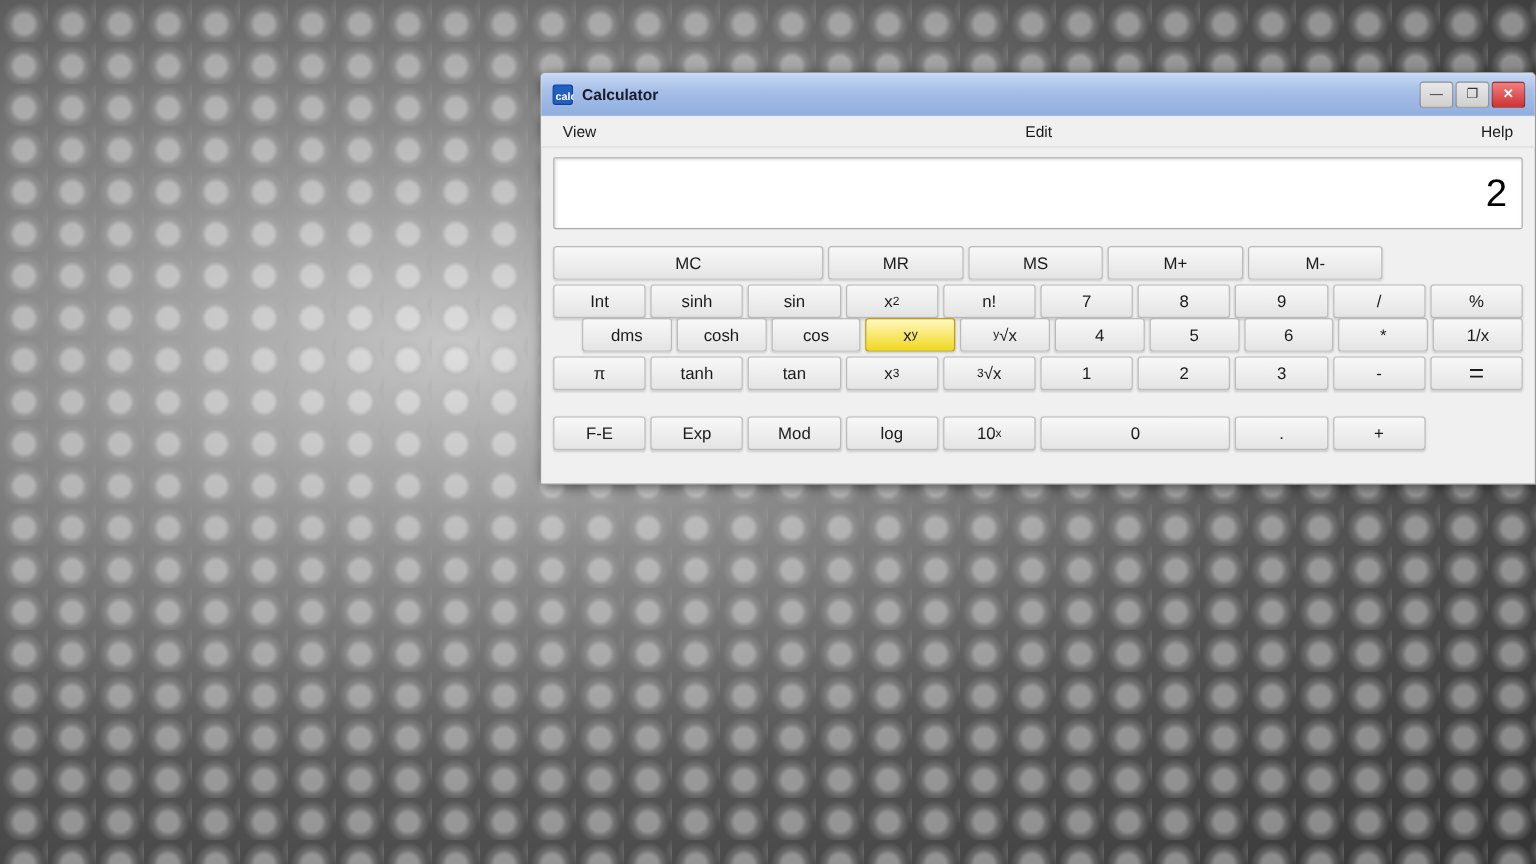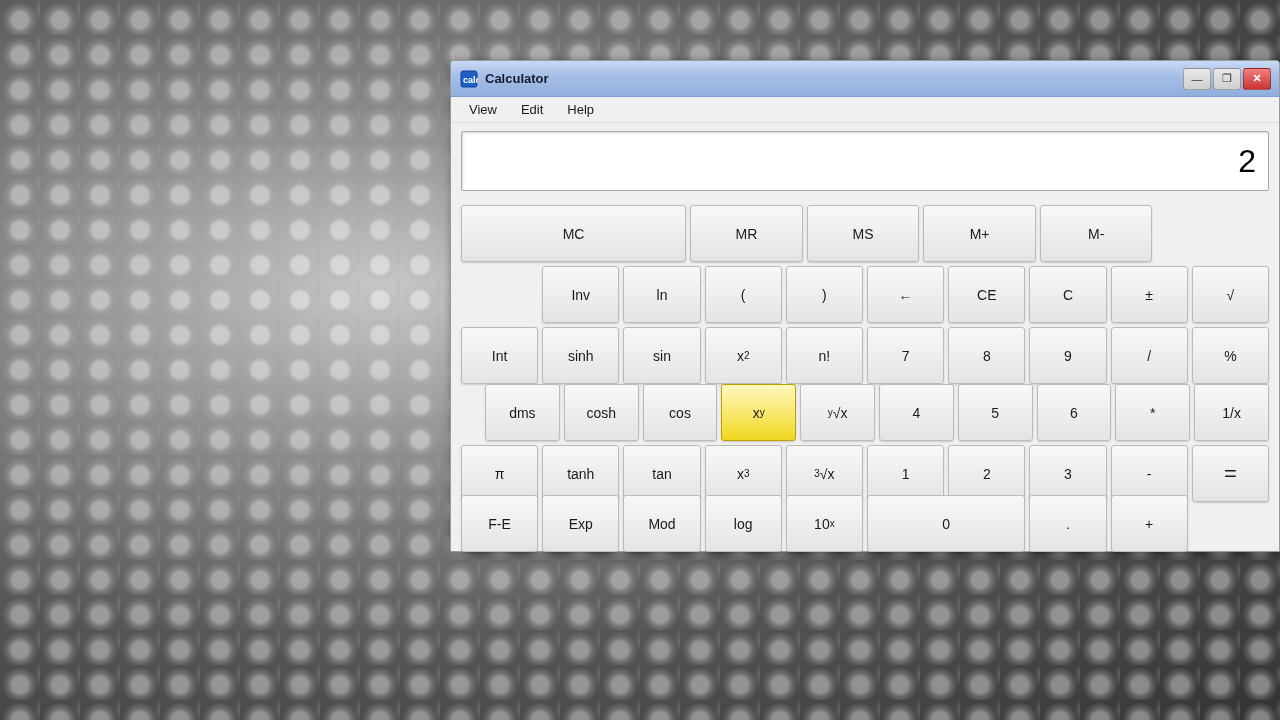--- a/index.html
+++ b/index.html
@@ -95,20 +95,21 @@
       font-weight: bold;
     }
 
     
     .menu-bar {
       background: #f0f0f0;
       padding: 2px 8px;
       display: flex;
       gap: 4px;
       border-bottom: 1px solid #ddd;
+      justify-content: space-between;
     }
 
     .menu-item {
       padding: 3px 10px;
       font-size: 13px;
       cursor: pointer;
       border-radius: 2px;
       color: #1a1a1a;
     }
 
@@ -168,21 +169,21 @@
 
     .radio-circle.checked::after {
       content: '';
       width: 6px;
       height: 6px;
       border-radius: 50%;
       background: #1a5fb4;
     }
 
     .calc-btn {
-      height: 57px;
+      height: 28px;
       border: 1px solid #bbb;
       border-radius: 3px;
       background: linear-gradient(to bottom, #f8f8f8 0%, #e4e4e4 100%);
       font-size: 14px;
       cursor: pointer;
       display: flex;
       align-items: center;
       justify-content: center;
       color: #1a1a1a;
       box-shadow: 0 1px 2px rgba(0,0,0,0.15);
@@ -237,32 +238,20 @@
   <div class="buttons-area">
 
     <div style="display:grid; grid-template-columns: 2fr 1fr 1fr 1fr 1fr 1fr; gap:4px; margin-bottom:4px;">
       <button class="calc-btn">MC</button>
       <button class="calc-btn">MR</button>
       <button class="calc-btn">MS</button>
       <button class="calc-btn">M+</button>
       <button class="calc-btn">M-</button>
     </div>
 
-    <div style="display:grid; grid-template-columns: repeat(10,1fr); gap:4px; margin-bottom:4px;">
-      <button class="calc-btn empty-btn"></button>
-      <button class="calc-btn">Inv</button>
-      <button class="calc-btn">ln</button>
-      <button class="calc-btn">(</button>
-      <button class="calc-btn">)</button>
-      <button class="calc-btn">←</button>
-      <button class="calc-btn">CE</button>
-      <button class="calc-btn">C</button>
-      <button class="calc-btn">±</button>
-      <button class="calc-btn">√</button>
-    </div>
 
     <div style="display:grid; grid-template-columns: repeat(10,1fr); gap:4px; margin-bottom:0;">
       <button class="calc-btn">Int</button>
       <button class="calc-btn">sinh</button>
       <button class="calc-btn">sin</button>
       <button class="calc-btn">
           <span>x</span>
           <sup style="font-size:10px">2</sup>
         </button>
       <button class="calc-btn">n!</button>

